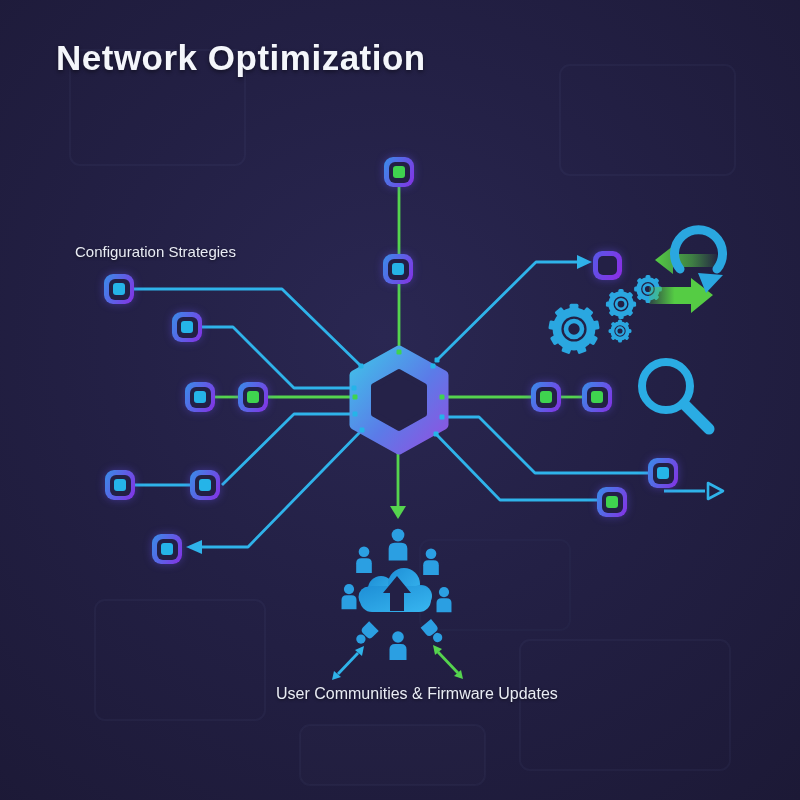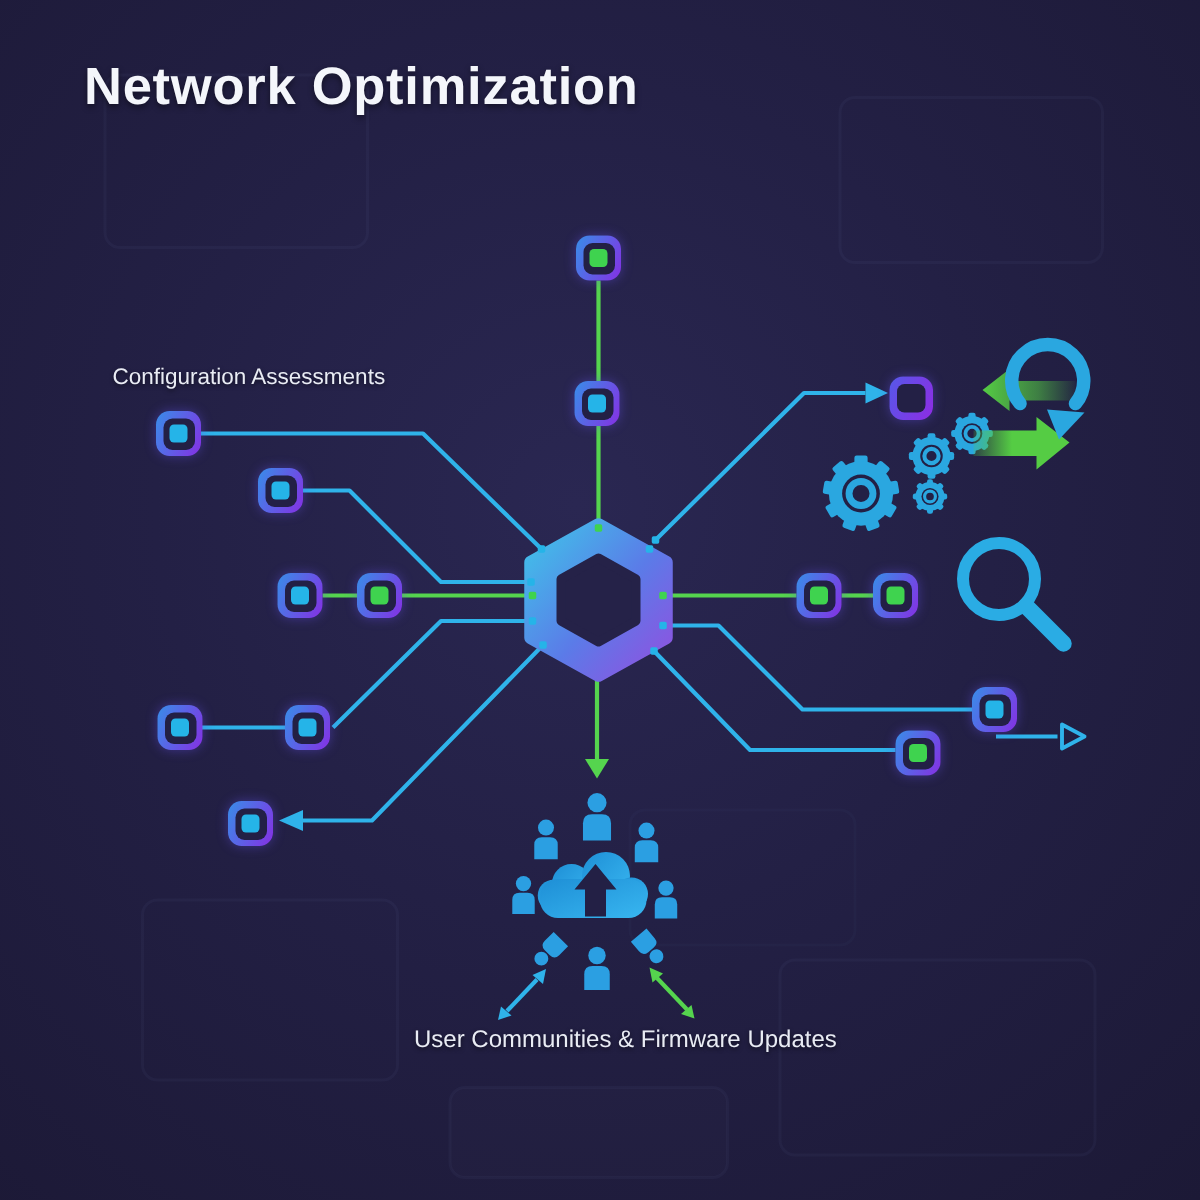--- a/index.html
+++ b/index.html
@@ -300,15 +300,15 @@
         <div class="pad">
           <div class="core green"></div>
         </div>
       </div>
       <div class="node outline" style="left: 593px; top: 251px;">
         <div class="pad"></div>
       </div>
     </div>
 
   <div class="title">Network Optimization</div>
-  <div class="lbl configuration">Configuration Assessments</div>
+  <div class="lbl configuration">Configuration Strategies</div>
   <div class="lbl communities">User Communities &amp; Firmware Updates</div>
 </div>
 
 </body></html>

